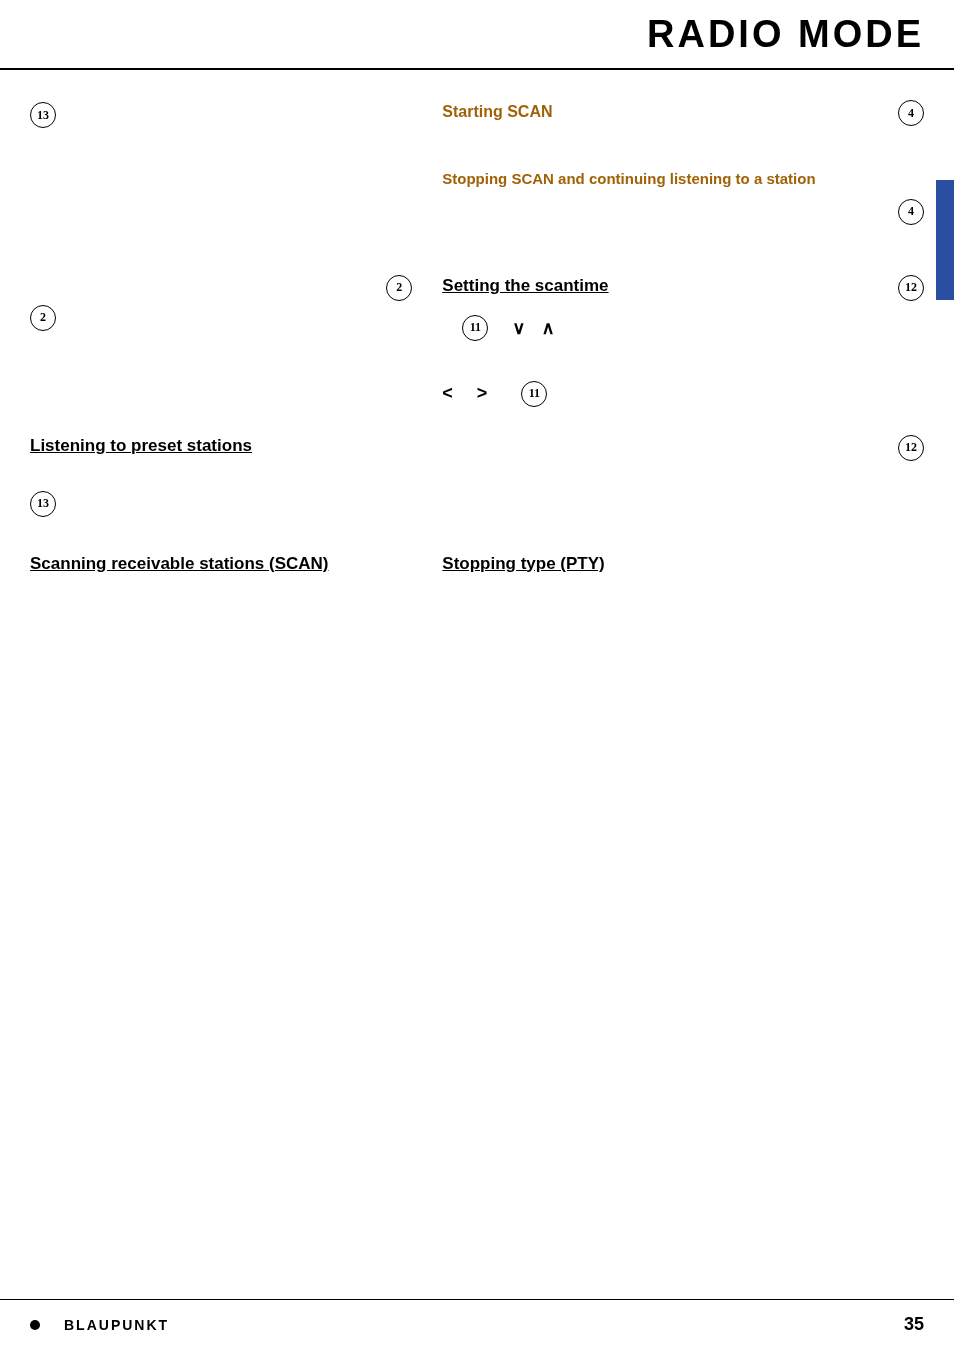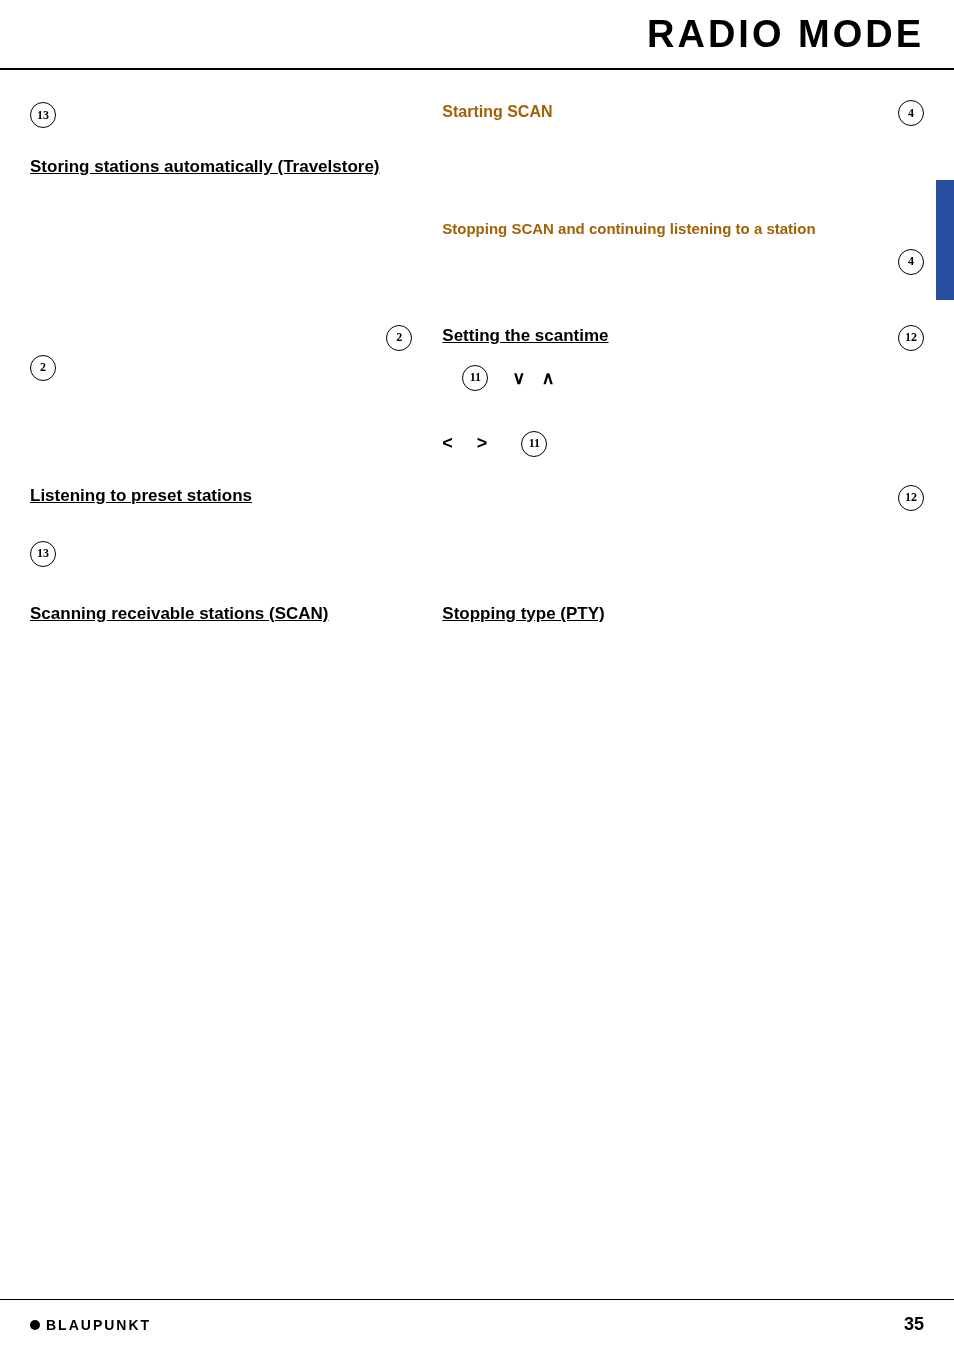--- a/index.html
+++ b/index.html
@@ -51,21 +51,21 @@
       height: 50px;
       border-top: 1px solid #000;
       display: flex;
       align-items: center;
       justify-content: space-between;
       padding: 0 30px;
     }
     .footer-logo {
       display: flex;
       align-items: center;
-      gap: 6px;
+      gap: 24px;
       font-size: 14px;
       font-weight: 900;
       letter-spacing: 2px;
     }
     .footer-logo-dot {
       width: 10px;
       height: 10px;
       background: #000;
       border-radius: 50%;
     }
@@ -152,27 +152,20 @@
         <div class="circle" style="margin-top:2px;">13</div>
       </div>
       <div style="width:55%; padding-left:10px;">
         <div style="display:flex; justify-content:space-between; align-items:flex-start;">
           <span class="body-text" style="font-weight:bold; font-size:16px;">Starting SCAN</span>
           <div class="circle" style="margin-left:auto;">4</div>
         </div>
       </div>
     </div>
 
-    <div style="display:flex; margin-top: 28px;">
-      <div style="width:45%;">
-        <span class="section-heading">Storing stations automatically (Travelstore)</span>
-      </div>
-      <div style="width:55%;">
-      </div>
-    </div>
 
     <div style="display:flex; margin-top: 40px;">
       <div style="width:45%;">
       </div>
       <div style="width:55%; padding-left:10px;">
         <div style="display:flex; justify-content:space-between; align-items:center;">
           <div>
             <span class="body-text" style="font-weight:bold; font-size:15px;">Stopping SCAN and continuing listening to a station</span>
           </div>
         </div>

